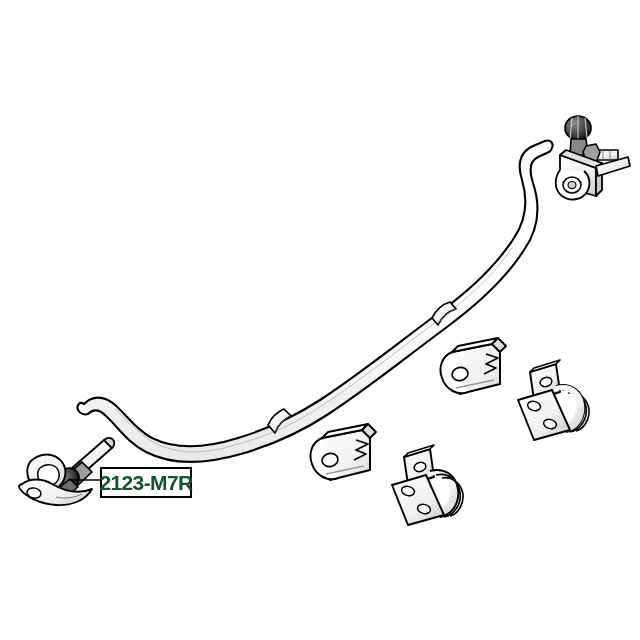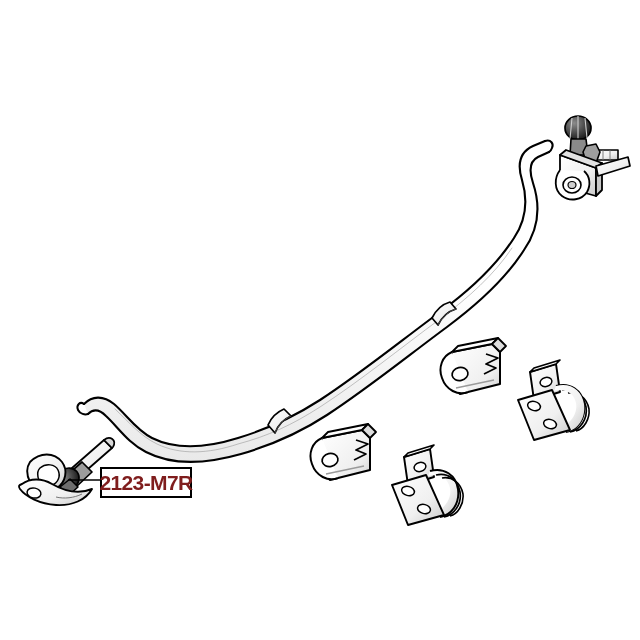--- a/index.html
+++ b/index.html
@@ -40,21 +40,21 @@
     box-sizing: border-box;
     display: flex;
     align-items: center;
     justify-content: center;
   }
   .label-box-inner {
     font-family: "Liberation Sans", sans-serif;
     font-size: 21px;
     font-weight: bold;
     letter-spacing: -0.6px;
-    color: #7f1d1d;
+    color: #14532d;
     line-height: 1;
     white-space: nowrap;
   }
 </style>
 </head>
 <body>
 
 <div id="diagram-root">
 
   <svg id="part-svg" viewBox="0 0 640 640" xmlns="http://www.w3.org/2000/svg">

